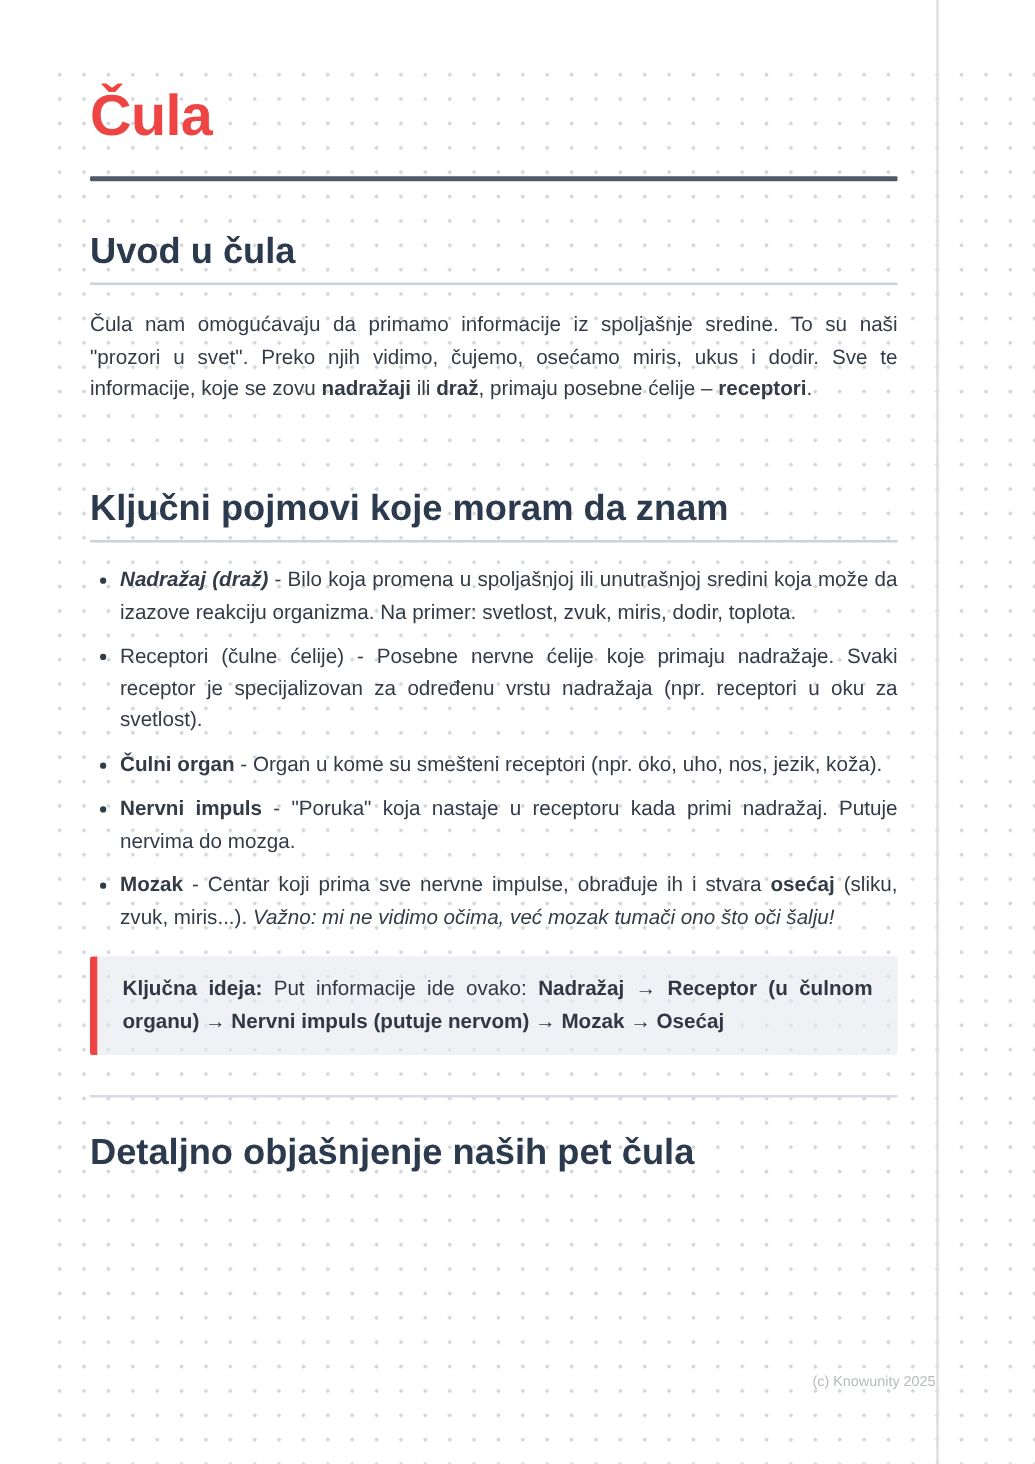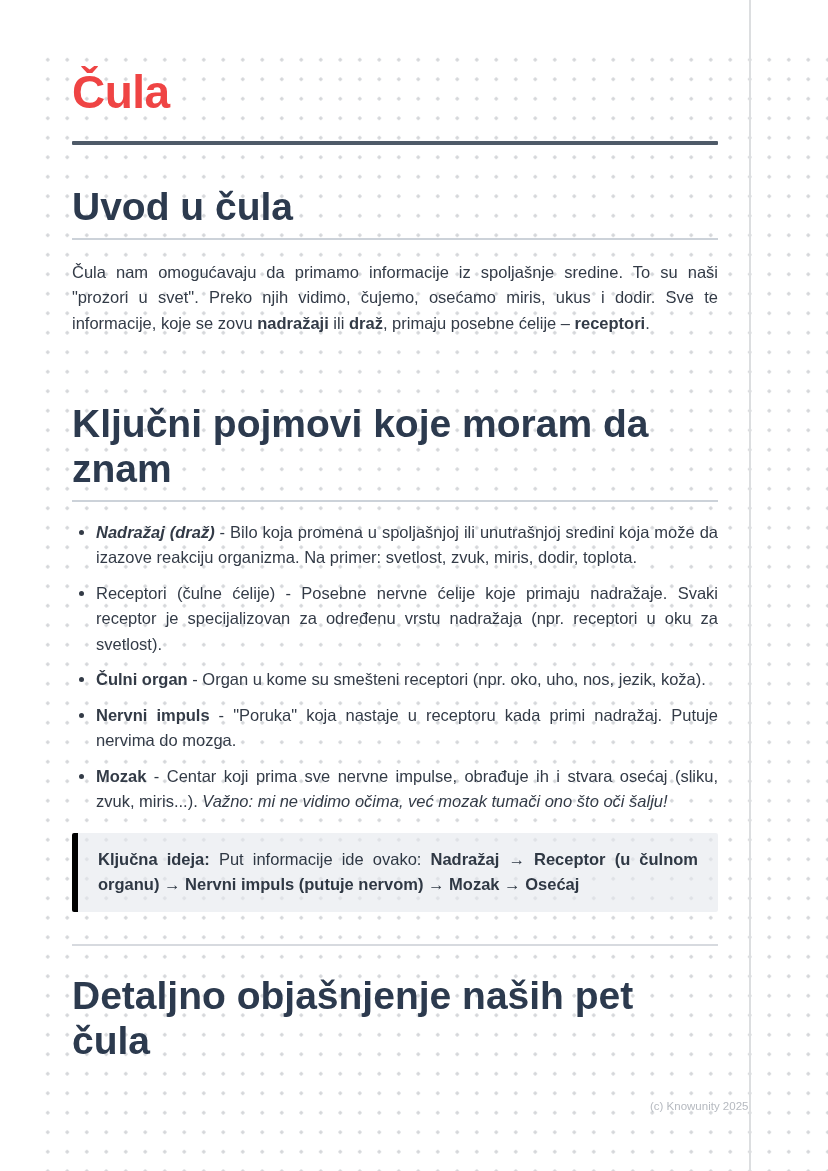--- a/index.html
+++ b/index.html
@@ -54,21 +54,21 @@
     color: #ef4444;
   }
   .title-rule {
     height: 4px;
     background: #4e5a68;
     margin-top: 22px;
     border-radius: 1px;
   }
   h2.section {
     margin: 40px 0 12px 0;
-    font-size: 39px;
+    font-size: 29px;
     line-height: 1.15;
     font-weight: bold;
     color: #2c3a4e;
     padding-bottom: 8px;
     border-bottom: 2px solid #ccd2d9;
   }
   h2.section.mt-lg { margin-top: 66px; }
   h2.section.no-rule { border-bottom: none; padding-bottom: 0; margin-top: 28px; }
   p.body-text {
     margin: 20px 0 0 0;
@@ -84,21 +84,21 @@
   ul.terms li {
     font-size: 16.5px;
     line-height: 25.5px;
     text-align: justify;
     margin-bottom: 10px;
     color: #333b47;
   }
   .callout {
     margin-top: 18px;
     background: rgba(228, 232, 237, 0.6);
-    border-left: 6px solid #000000;
+    border-left: 6px solid #ef4444;
     border-radius: 2px;
     padding: 14px 20px;
   }
   .callout p {
     margin: 0;
     font-size: 16.5px;
     line-height: 25.5px;
     text-align: justify;
     color: #2f3844;
   }
@@ -129,21 +129,21 @@
 
     <h2 class="section">Uvod u čula</h2>
     <p class="body-text"><span>Čula nam omogućavaju da primamo informacije iz spoljašnje sredine. To su naši "prozori u svet". Preko njih vidimo, čujemo, osećamo miris, ukus i dodir. Sve te informacije, koje se zovu </span><span style="font-weight: bold;">nadražaji</span><span> ili </span><span style="font-weight: bold;">draž</span><span>, primaju posebne ćelije – </span><span style="font-weight: bold;">receptori</span><span>.</span></p>
 
     <h2 class="section mt-lg">Ključni pojmovi koje moram da znam</h2>
     <ul class="terms">
       <li><span style="font-weight: bold; font-style: italic;">Nadražaj (draž)</span><span> - Bilo koja promena u spoljašnjoj ili unutrašnjoj sredini koja može da izazove reakciju organizma. Na primer: svetlost, zvuk, miris, dodir, toplota.</span></li>
       <li><span style="font-weight: normal;">Receptori (čulne ćelije)</span><span> - Posebne nervne ćelije koje primaju nadražaje. Svaki receptor je specijalizovan za određenu vrstu nadražaja (npr. receptori u oku za svetlost).</span></li>
       <li><span style="font-weight: bold;">Čulni organ</span><span> - Organ u kome su smešteni receptori (npr. oko, uho, nos, jezik, koža).</span></li>
       <li><span style="font-weight: bold;">Nervni impuls</span><span> - "Poruka" koja nastaje u receptoru kada primi nadražaj. Putuje nervima do mozga.</span></li>
-      <li><span style="font-weight: bold;">Mozak</span><span> - Centar koji prima sve nervne impulse, obrađuje ih i stvara </span><span style="font-weight: normal;">osećaj</span><span> (sliku, zvuk, miris...). </span><span style="font-style: italic;">Važno: mi ne vidimo očima, već mozak tumači ono što oči šalju!</span></li>
+      <li><span style="font-weight: bold;">Mozak</span><span> - Centar koji prima sve nervne impulse, obrađuje ih i stvara </span><span style="font-weight: bold;">osećaj</span><span> (sliku, zvuk, miris...). </span><span style="font-style: italic;">Važno: mi ne vidimo očima, već mozak tumači ono što oči šalju!</span></li>
     </ul>
 
     <div class="callout">
       <p><span style="font-weight: bold;">Ključna ideja:</span><span> Put informacije ide ovako: </span><span style="font-weight: bold;">Nadražaj → Receptor (u čulnom organu) → Nervni impuls (putuje nervom) → Mozak → Osećaj</span></p>
     </div>
 
     <hr class="section-divider">
 
     <h2 class="section no-rule">Detaljno objašnjenje naših pet čula</h2>
   </div>

